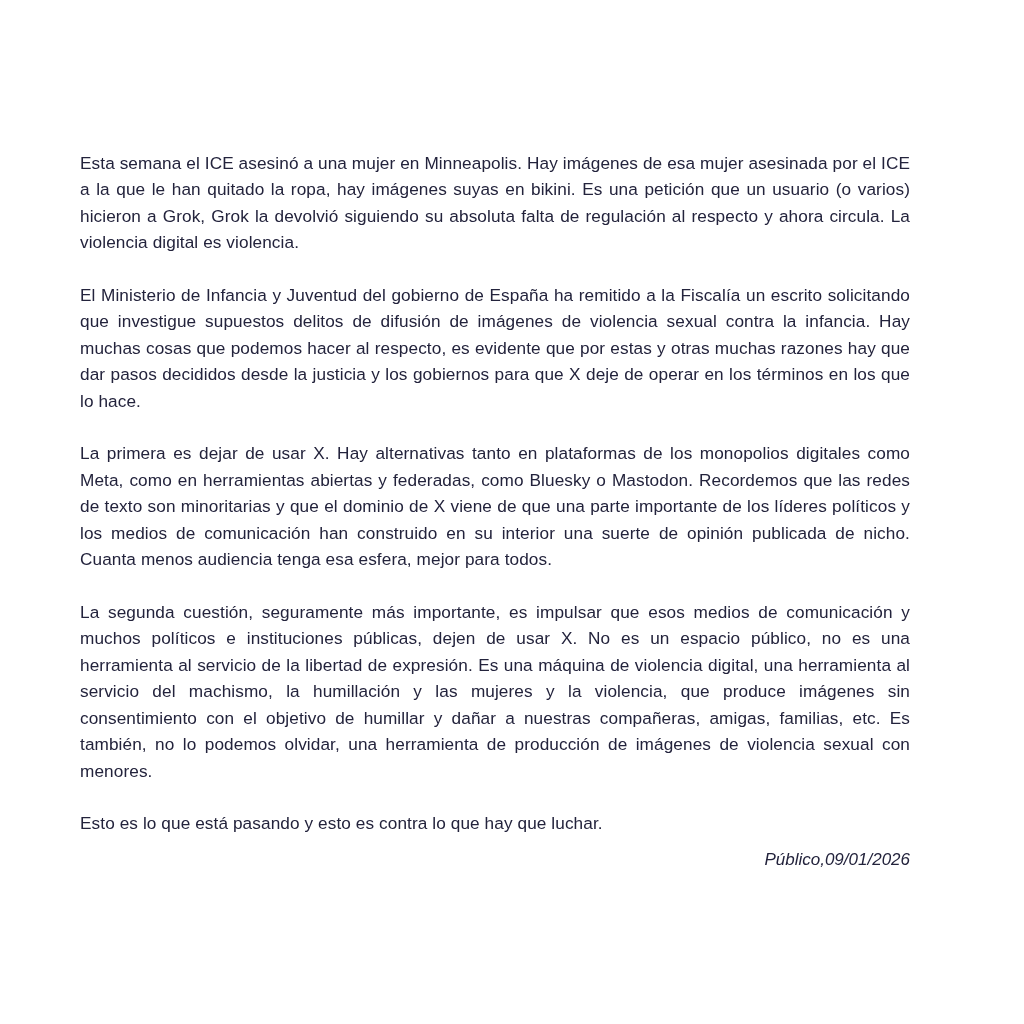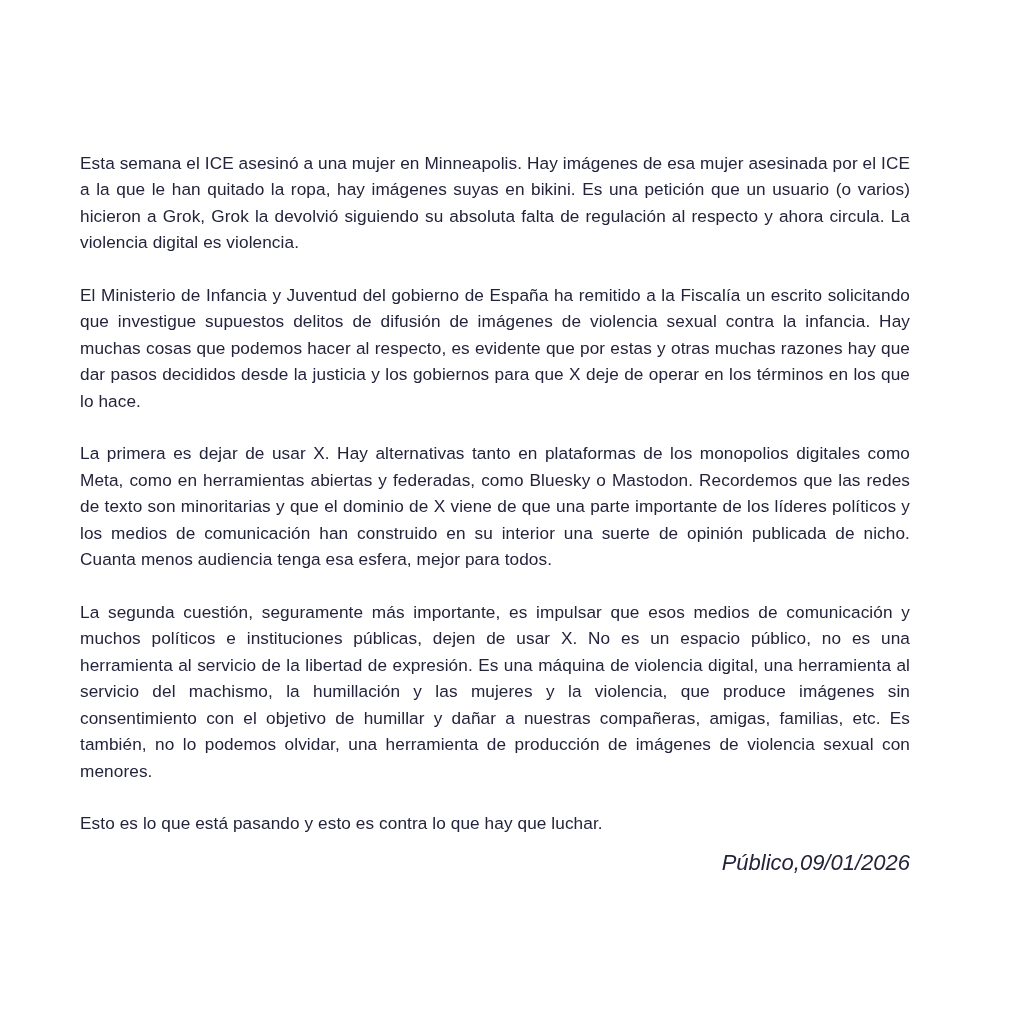--- a/index.html
+++ b/index.html
@@ -38,21 +38,21 @@
   .para:last-of-type {
     margin-bottom: 0;
     margin-top: 26px;
   }
   .signature {
     position: absolute;
     left: 80px;
     top: 850px;
     width: 830px;
     text-align: right;
-    font-size: 22px;
+    font-size: 17px;
     font-style: italic;
     color: #23233c;
   }
 </style>
 </head>
 <body>
 
 <div class="page">
   <div class="doc-body">
     <p class="para">Esta semana el ICE asesinó a una mujer en Minneapolis. Hay imágenes de esa mujer asesinada por el ICE a la que le han quitado la ropa, hay imágenes suyas en bikini. Es una petición que un usuario (o varios) hicieron a Grok, Grok la devolvió siguiendo su absoluta falta de regulación al respecto y ahora circula. La violencia digital es violencia.</p>

